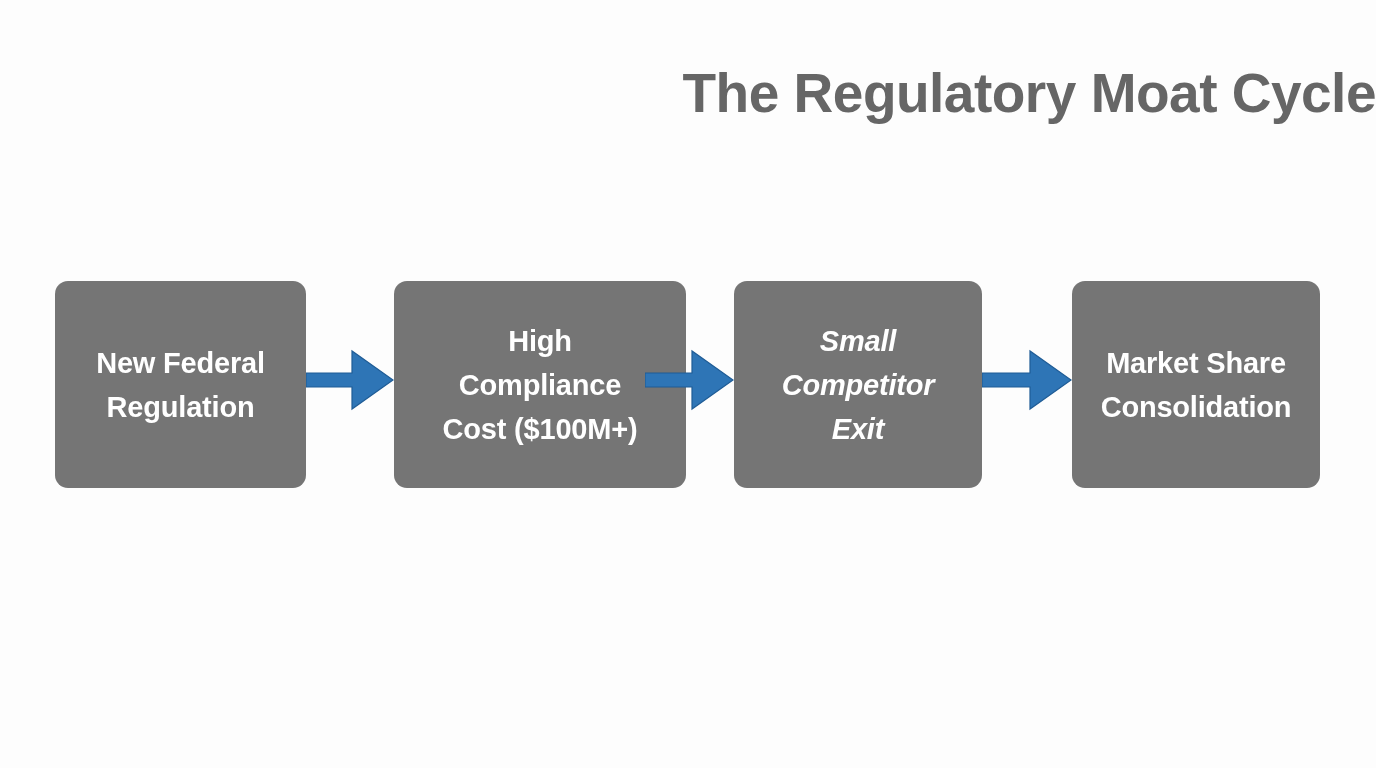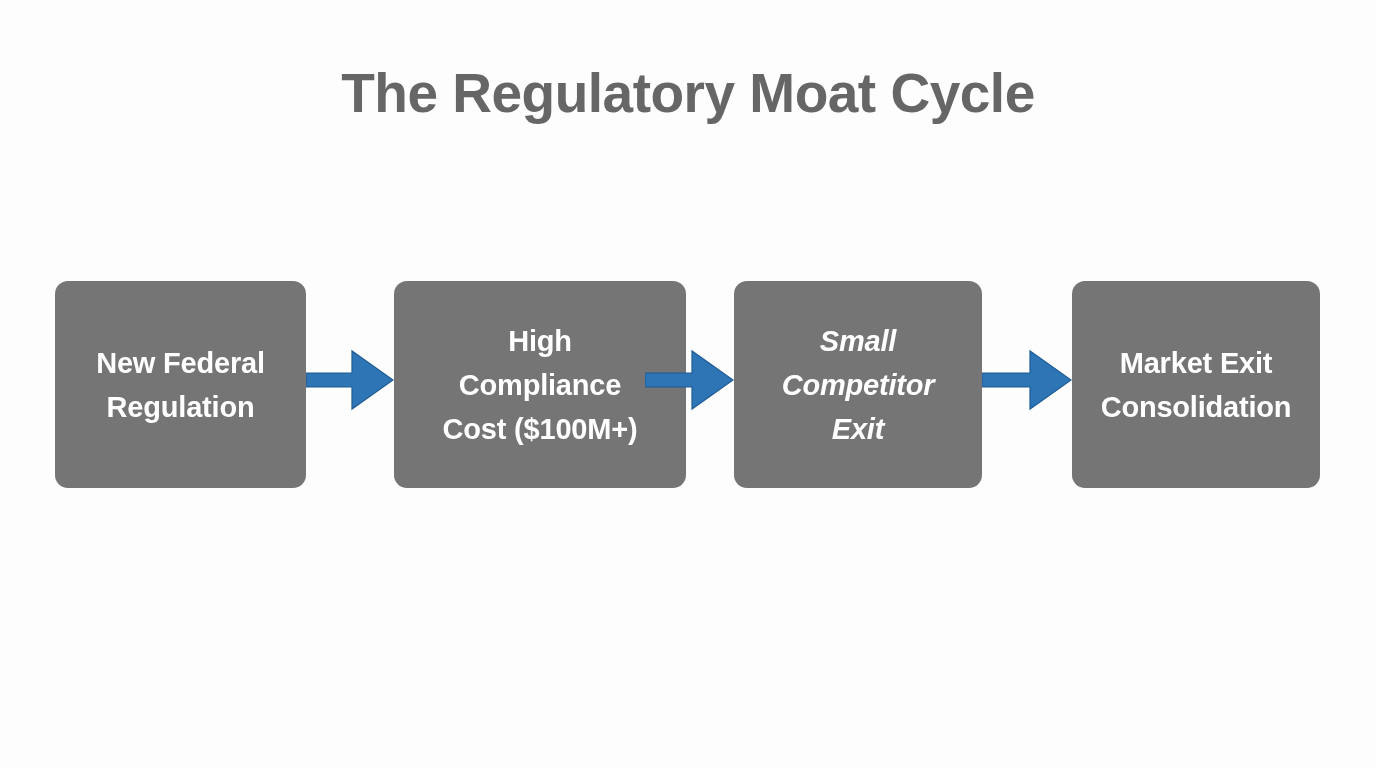--- a/index.html
+++ b/index.html
@@ -19,21 +19,21 @@
     width: 1376px;
     height: 768px;
     background: #fdfdfd;
   }
   
   #slide-title {
     position: absolute;
     left: 0;
     top: 62px;
     width: 1376px;
-    text-align: center;
+    text-align: right;
     font-size: 55px;
     font-weight: bold;
     color: #676767;
     letter-spacing: -0.5px;
     white-space: nowrap;
     line-height: 1.15;
   }
   
   #flow {
     position: absolute;
@@ -118,18 +118,18 @@
 Exit</span>
     </div>
 
     <div class="arrow arrow-3">
       <svg width="90" height="84" viewBox="0 0 90 84" xmlns="http://www.w3.org/2000/svg">
         <polygon points="0,35 48,35 48,13 89,42 48,71 48,49 0,49" fill="#2e75b6" stroke="#1f5c96" stroke-width="1.2"></polygon>
       </svg>
     </div>
 
     <div class="node node-4" style="background: rgb(117, 117, 117);">
-      <span class="node-label" style="color: rgb(255, 255, 255);">Market Exit
+      <span class="node-label" style="color: rgb(255, 255, 255);">Market Share
 Consolidation</span>
     </div>
 
   </div>
 </div>
 
 </body></html>

